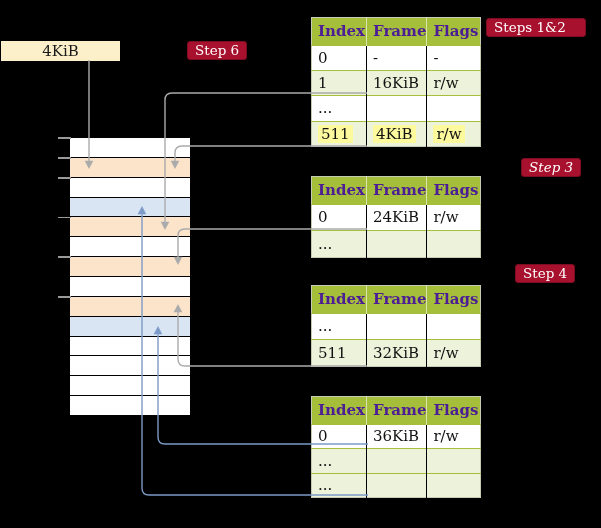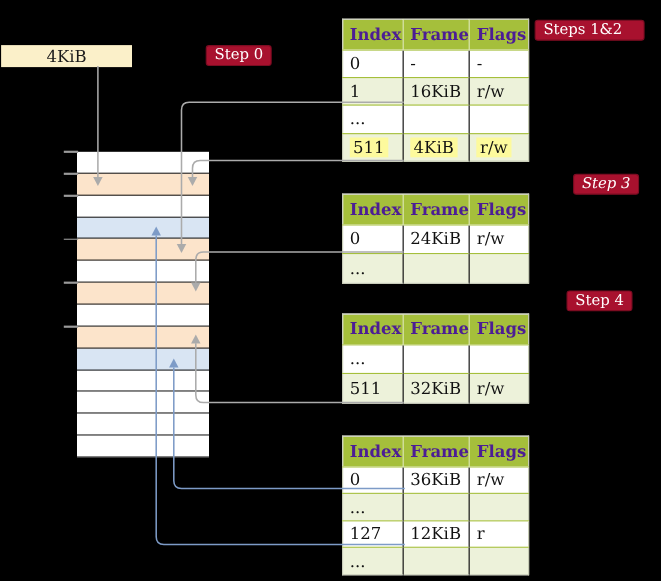--- a/index.html
+++ b/index.html
@@ -65,21 +65,21 @@
   .arrow.grey{stroke:var(--arrow-grey);}
   .arrow.blue{stroke:var(--arrow-blue);}
   .head.grey{fill:var(--arrow-grey);stroke:none;}
   .head.blue{fill:var(--arrow-blue);stroke:none;}
 </style>
 </head>
 <body>
 
 <div class="frame-box">4KiB</div>
 
-<div class="badge step0">Step 0</div>
+<div class="badge step0">Step 6</div>
 <div class="badge steps12">Steps 1&amp;2</div>
 <div class="badge step3">Step 3</div>
 <div class="badge step4">Step 4</div>
 
 <div class="memcol">
     <div class="mrow free"></div>
     <div class="mrow table"></div>
     <div class="mrow free"></div>
     <div class="mrow mapped"></div>
     <div class="mrow table"></div>
@@ -193,25 +193,20 @@
   </tr>
   <tr>
     <td>0</td>
     <td>36KiB</td>
     <td>r/w</td>
   </tr>
   <tr class="sh">
     <td>...</td>
     <td></td>
     <td></td>
-  </tr>
-  <tr>
-    <td>127</td>
-    <td>12KiB</td>
-    <td>r</td>
   </tr>
   <tr class="sh">
     <td>...</td>
     <td></td>
     <td></td>
   </tr>
 </tbody>
   </table>
 
 <svg class="arrows" width="601" height="528" viewBox="0 0 601 528">

